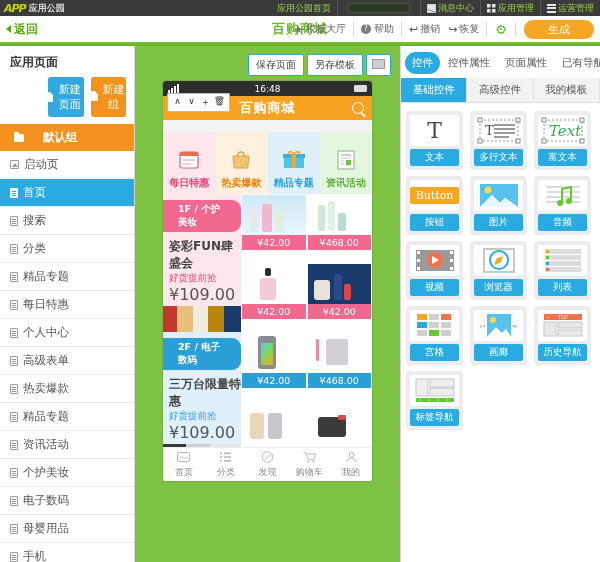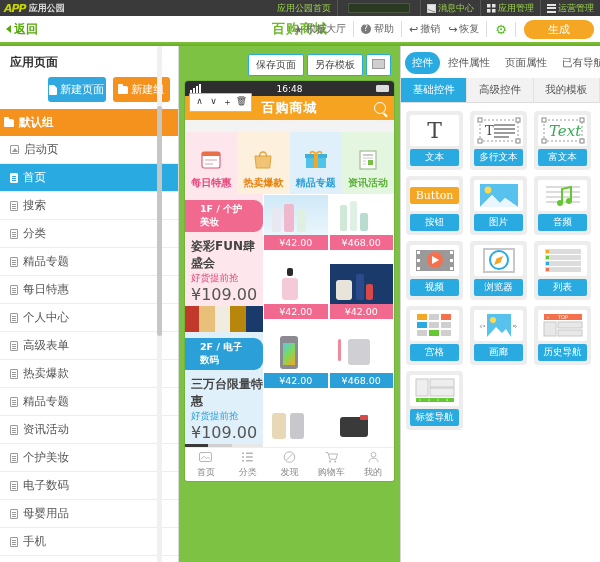--- a/index.html
+++ b/index.html
@@ -95,21 +95,21 @@
     font-size: 11px; margin-left: 8px; cursor: pointer;
   }
   .green-strip { height: 4px; background: linear-gradient(#7ec13a,#68ad25); }
 
   
   .workspace {
     display: flex; height: 516px; position: relative;
   }
   
   .sidebar {
-    width: 179px; background: #fff; border-right: 1px solid #d7d7d7;
+    width: 135px; background: #fff; border-right: 1px solid #d7d7d7;
     display: flex; flex-direction: column; overflow: hidden;
   }
   .sb-title {
     padding: 8px 10px 6px; font-size: 12px; font-weight: bold; color: #333;
   }
   .sb-actions { display: flex; gap: 7px; padding: 0 8px 7px; margin-left: 40px; }
   .sb-btn {
     flex: 1; border-radius: 3px; color: #fff; font-size: 11px;
     padding: 5px 0; text-align: center; cursor: pointer;
     display: flex; align-items: center; justify-content: center; gap: 3px;
@@ -128,21 +128,21 @@
     display: inline-block; width: 10px; height: 8px; background: #fff;
     border-radius: 1px 2px 1px 1px; position: relative;
   }
   .fld-icon::before {
     content: ""; position: absolute; left: 0; top: -2px; width: 5px; height: 2px;
     background: #fff; border-radius: 1px 1px 0 0;
   }
   .sb-list { flex: 1; overflow: hidden; }
   .sb-group {
     background: #f5921e; color: #fff; font-size: 11.5px; font-weight: bold;
-    padding: 6px 4px; display: flex; align-items: center; gap: 5px;
+    padding: 6px 14px; display: flex; align-items: center; gap: 19px;
     cursor: pointer;
   }
   .sb-item {
     padding: 6px 10px; font-size: 11.5px; color: #555;
     border-bottom: 1px solid #ededed; display: flex; align-items: center; gap: 5px;
     cursor: pointer; background: #fff;
   }
   .sb-item.active { background: #29abe2; color: #fff; }
   .doc-ico {
     display: inline-block; width: 8px; height: 10px; background: #fff;

